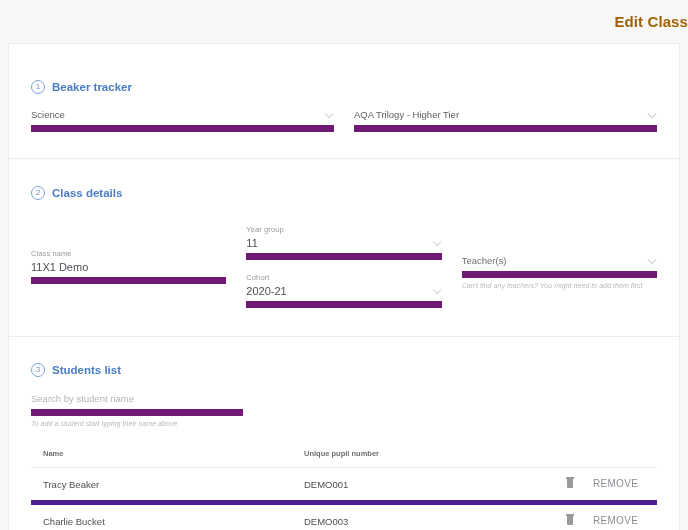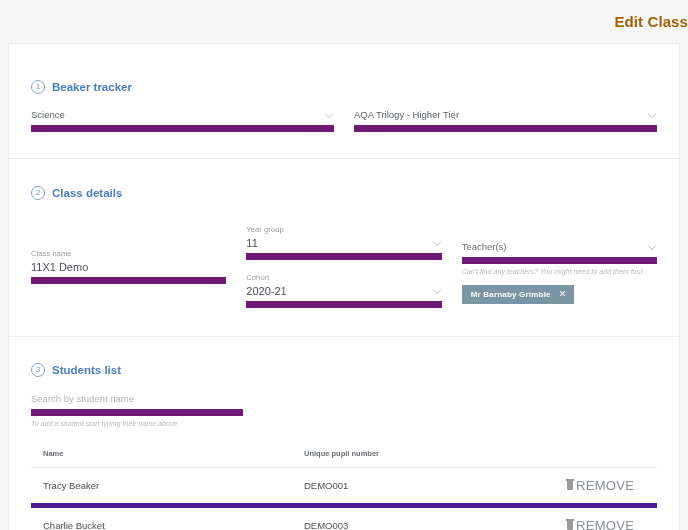--- a/index.html
+++ b/index.html
@@ -107,22 +107,22 @@
     font-size: 9.5px;
     color: #4b4f54;
     padding: 10px 0 10px 12px;
     border-bottom: 5px solid #4c1d95;
     height: 29px;
   }
   .col-upn { width: 275px; }
   .col-act { width: 90px; text-align: left; padding-left: 0; }
   td.col-upn { color: #5b6view; }
   .remove-btn {
-    display: inline-flex; align-items: center; gap: 3px;
-    color: #8a8f94; font-size: 13px; letter-spacing: 0.3px;
+    display: inline-flex; align-items: center; gap: 20px;
+    color: #8a8f94; font-size: 10px; letter-spacing: 0.3px;
   }
   .trash {
     width: 6px; height: 9px;
     background: #9a9a9a;
     border-radius: 0 0 1px 1px;
     position: relative;
   }
   .trash::before {
     content: ""; position: absolute;
     top: -2px; left: -1px; width: 8px; height: 1.5px;
@@ -194,24 +194,20 @@
           </div>
         </div>
 
         <div class="field">
           <div style="height:10px;"></div>
           <div class="field-line">
             <div class="field-value" style="color:#6a6f74;">Teacher(s)</div>
             <span class="chevron"></span>
           </div>
           <div class="helper">Can't find any teachers? You might need to add them first</div>
-          <div class="chip">
-            <span>Mr Barnaby Grimble</span>
-            <span class="chip-x">✕</span>
-          </div>
         </div>
 
       </div>
     </div>
   </div>
 
   <div class="divider"></div>
 
   <div class="section">
     <div class="section-inner" style="padding-top:26px;">

